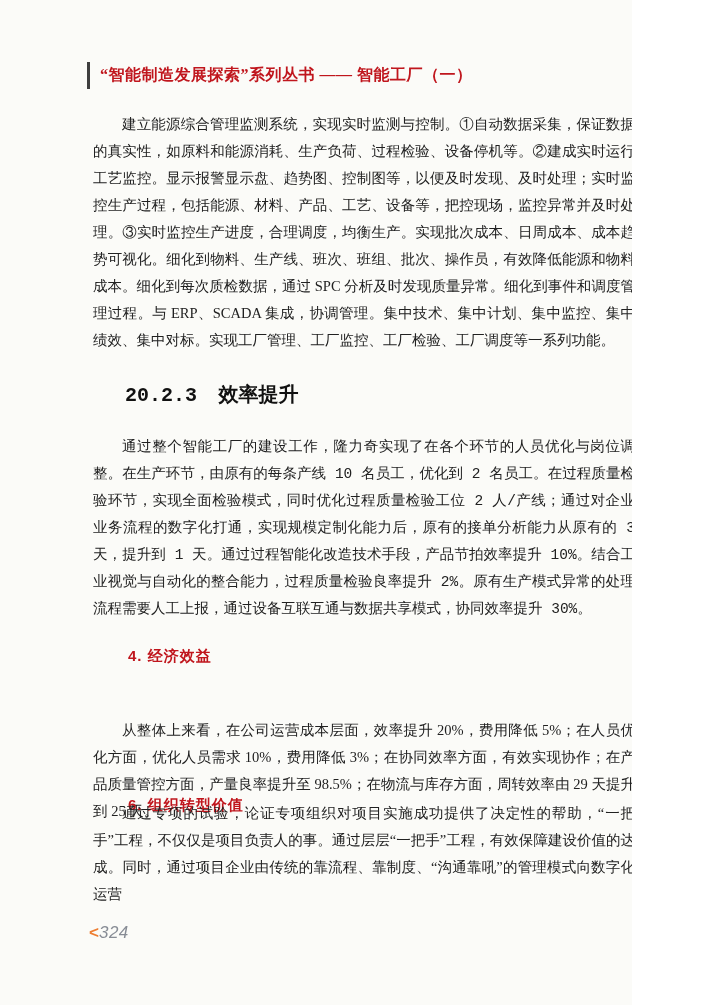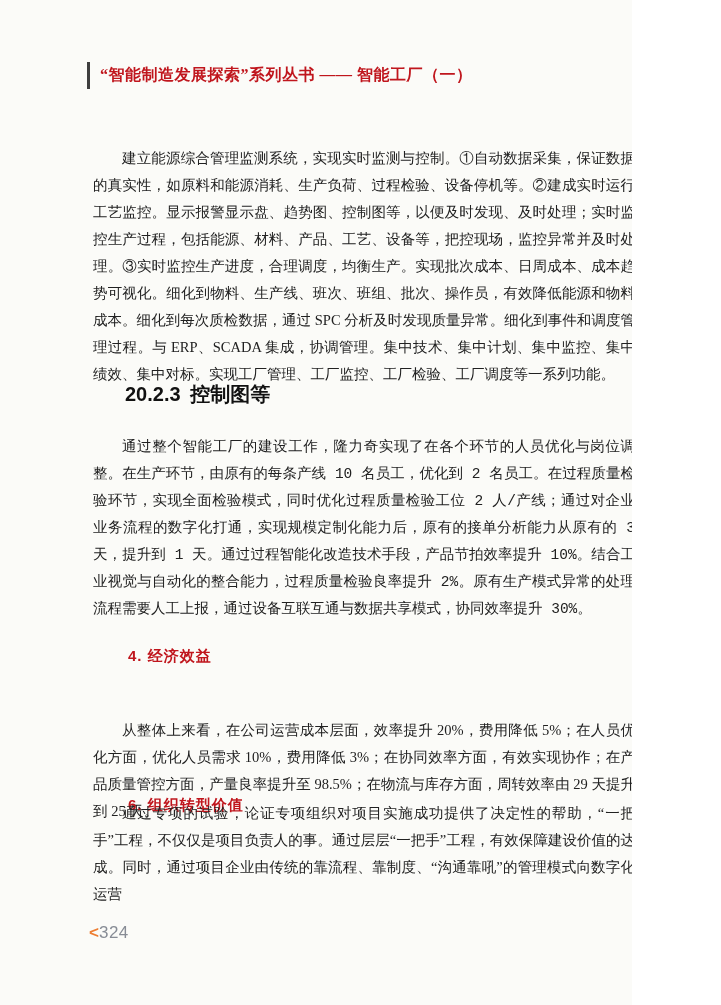--- a/index.html
+++ b/index.html
@@ -46,35 +46,35 @@
   .body-text {
     position: absolute;
     left: 93px;
     width: 542px;
     font-size: 14.5px;
     line-height: 27px;
     text-align: justify;
     text-indent: 2em;
     color: var(--body-text);
   }
-  .p1 { top: 111px; margin-top: 34px; }
+  .p1 { top: 111px; }
   .p2 { top: 434px; font-family: Liberation Mono, monospace; }
   .p3 { top: 684px; margin-top: 33px; }
   .p4 { top: 800px; }
   .section-heading {
     position: absolute;
     left: 125px;
     top: 381px;
     font-family: "Liberation Sans", "DejaVu Sans", sans-serif;
     font-weight: bold;
     font-size: 20px;
     color: var(--heading-black);
     white-space: nowrap;
   }
-  .section-heading .section-number { margin-right: 4px; }
+  .section-heading .section-number { margin-right: 16px; font-family: Liberation Mono, monospace; }
   .subheading {
     position: absolute;
     left: 128px;
     font-family: "Liberation Sans", "DejaVu Sans", sans-serif;
     font-weight: bold;
     font-size: 15px;
     letter-spacing: 1px;
     color: var(--accent-red);
     white-space: nowrap;
   }
@@ -90,37 +90,38 @@
   }
   .footer .chevron {
     font-family: "Liberation Sans", "DejaVu Sans", sans-serif;
     font-weight: bold;
     color: var(--footer-orange);
   }
   .footer .page-number {
     font-family: "Liberation Sans", "DejaVu Sans", sans-serif;
     color: var(--footer-gray);
     letter-spacing: 0.5px;
+    font-style: italic;
   }
 </style>
 </head>
 <body>
 
 <div class="page">
 
   <header class="header">
     <span class="header-bar"></span>
     <span class="header-title">“智能制造发展探索”系列丛书 —— 智能工厂（一）</span>
   </header>
 
   <p class="body-text p1">建立能源综合管理监测系统，实现实时监测与控制。①自动数据采集，保证数据的真实性，如原料和能源消耗、生产负荷、过程检验、设备停机等。②建成实时运行工艺监控。显示报警显示盘、趋势图、控制图等，以便及时发现、及时处理；实时监控生产过程，包括能源、材料、产品、工艺、设备等，把控现场，监控异常并及时处理。③实时监控生产进度，合理调度，均衡生产。实现批次成本、日周成本、成本趋势可视化。细化到物料、生产线、班次、班组、批次、操作员，有效降低能源和物料成本。细化到每次质检数据，通过 SPC 分析及时发现质量异常。细化到事件和调度管理过程。与 ERP、SCADA 集成，协调管理。集中技术、集中计划、集中监控、集中绩效、集中对标。实现工厂管理、工厂监控、工厂检验、工厂调度等一系列功能。</p>
 
   <h2 class="section-heading">
     <span class="section-number">20.2.3</span>
-    <span class="section-title">控制图等</span>
+    <span class="section-title">效率提升</span>
   </h2>
 
   <p class="body-text p2">通过整个智能工厂的建设工作，隆力奇实现了在各个环节的人员优化与岗位调整。在生产环节，由原有的每条产线 10 名员工，优化到 2 名员工。在过程质量检验环节，实现全面检验模式，同时优化过程质量检验工位 2 人/产线；通过对企业业务流程的数字化打通，实现规模定制化能力后，原有的接单分析能力从原有的 3 天，提升到 1 天。通过过程智能化改造技术手段，产品节拍效率提升 10%。结合工业视觉与自动化的整合能力，过程质量检验良率提升 2%。原有生产模式异常的处理流程需要人工上报，通过设备互联互通与数据共享模式，协同效率提升 30%。</p>
 
   <h3 class="subheading sub1">4. 经济效益</h3>
 
   <p class="body-text p3">从整体上来看，在公司运营成本层面，效率提升 20%，费用降低 5%；在人员优化方面，优化人员需求 10%，费用降低 3%；在协同效率方面，有效实现协作；在产品质量管控方面，产量良率提升至 98.5%；在物流与库存方面，周转效率由 29 天提升到 25 天。</p>
 
   <h3 class="subheading sub2">6. 组织转型价值</h3>
 

